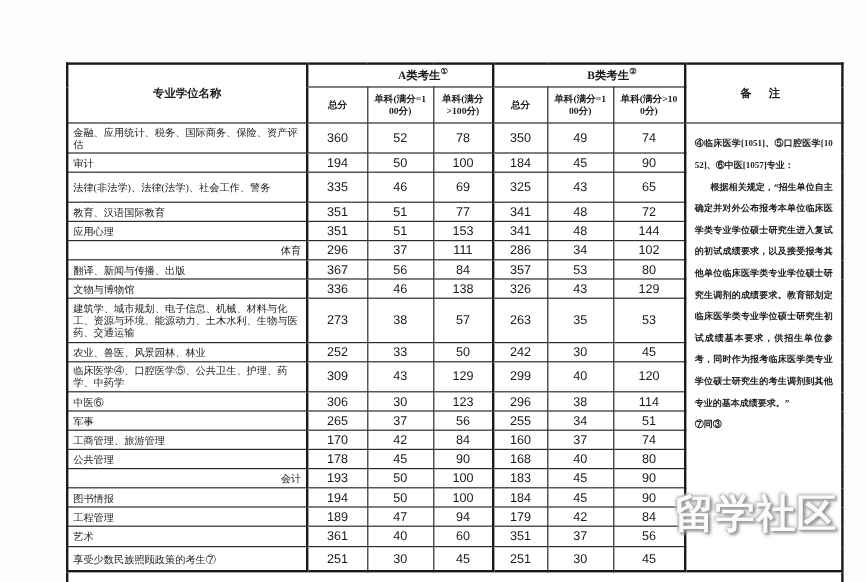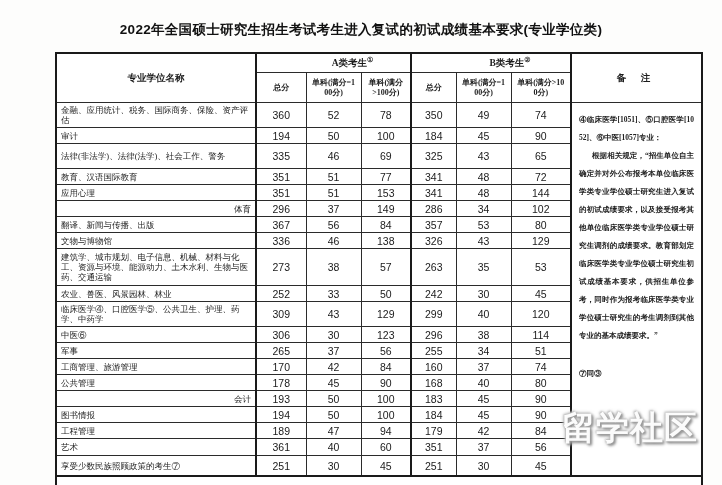--- a/index.html
+++ b/index.html
@@ -16,35 +16,34 @@
   .name-h{font-size:9.5px;font-weight:bold;text-align:center;margin-left:22px;}
   .remark-h{font-size:9.5px;font-weight:bold;text-align:center;letter-spacing:6px;}
   .sub{font-size:8px;font-weight:bold;line-height:9.5px;height:27px;text-align:center;
        word-break:break-all;padding:1px 5px;}
   .name-cell{font-size:8.5px;line-height:10px;padding:1px 4px;text-align:left;word-break:break-all;}
   .num-cell{font-family:"Liberation Sans",sans-serif;font-size:10.5px;text-align:center;
             color:#1a1a1a;line-height:12px;}
   .remark-cell{vertical-align:top;padding:8px 7px 4px 7px;text-align:left;}
   .rp{font-size:7.5px;font-weight:bold;line-height:18px;text-align:justify;color:#222;word-break:break-all;}
   .rp-indent{text-indent:13px;}
-  .rp-last{margin-top:20px;text-align:left;}
+  .rp-last{margin-top:0;text-align:left;}
   .footnote-cell{border-top:2px solid #1a1a1a;height:26px;font-size:9px;font-weight:bold;
             text-align:left;padding:2px 8px;letter-spacing:0.5px;}
   .watermark{position:absolute;left:540px;top:406px;width:180px;text-align:center;
             font-family:"Liberation Sans",sans-serif;pointer-events:none;}
   .wm1{font-size:33px;font-weight:bold;color:rgba(255,255,255,0.96);letter-spacing:1px;
        text-shadow:1px 1px 2px #9a9a9a,-1px -1px 2px #c0c0c0,2px 2px 3px #8f8f8f,0 0 4px #b5b5b5;}
   .wm2{font-size:16.5px;font-weight:bold;color:rgba(250,250,250,0.92);margin-top:-2px;letter-spacing:0.5px;
        text-shadow:1px 1px 2px #9a9a9a,-1px -1px 1px #c0c0c0,0 0 3px #a8a8a8;}
 </style>
 </head>
 <body>
 
 <div class="page">
-  <div class="title">2022年全国硕士研究生招生考试考生进入复试的初试成绩基本要求(专业学位类)</div>
 
   <table class="score-table">
     <colgroup>
       <col style="width:200px">
         <col style="width:50px">
         <col style="width:55px">
         <col style="width:50px">
       <col style="width:45px">
         <col style="width:55px">
         <col style="width:60px">
@@ -114,21 +113,21 @@
           <td class="num-cell">51</td>
           <td class="num-cell">153</td>
           <td class="num-cell bl2">341</td>
           <td class="num-cell">48</td>
           <td class="num-cell">144</td>
         </tr>
         <tr>
           <td class="name-cell" style="height: 13px; text-align: right;">体育</td>
           <td class="num-cell bl2">296</td>
           <td class="num-cell">37</td>
-          <td class="num-cell">149</td>
+          <td class="num-cell">111</td>
           <td class="num-cell bl2">286</td>
           <td class="num-cell">34</td>
           <td class="num-cell">102</td>
         </tr>
         <tr>
           <td class="name-cell" style="height: 13px;">翻译、新闻与传播、出版</td>
           <td class="num-cell bl2">367</td>
           <td class="num-cell">56</td>
           <td class="num-cell">84</td>
           <td class="num-cell bl2">357</td>

